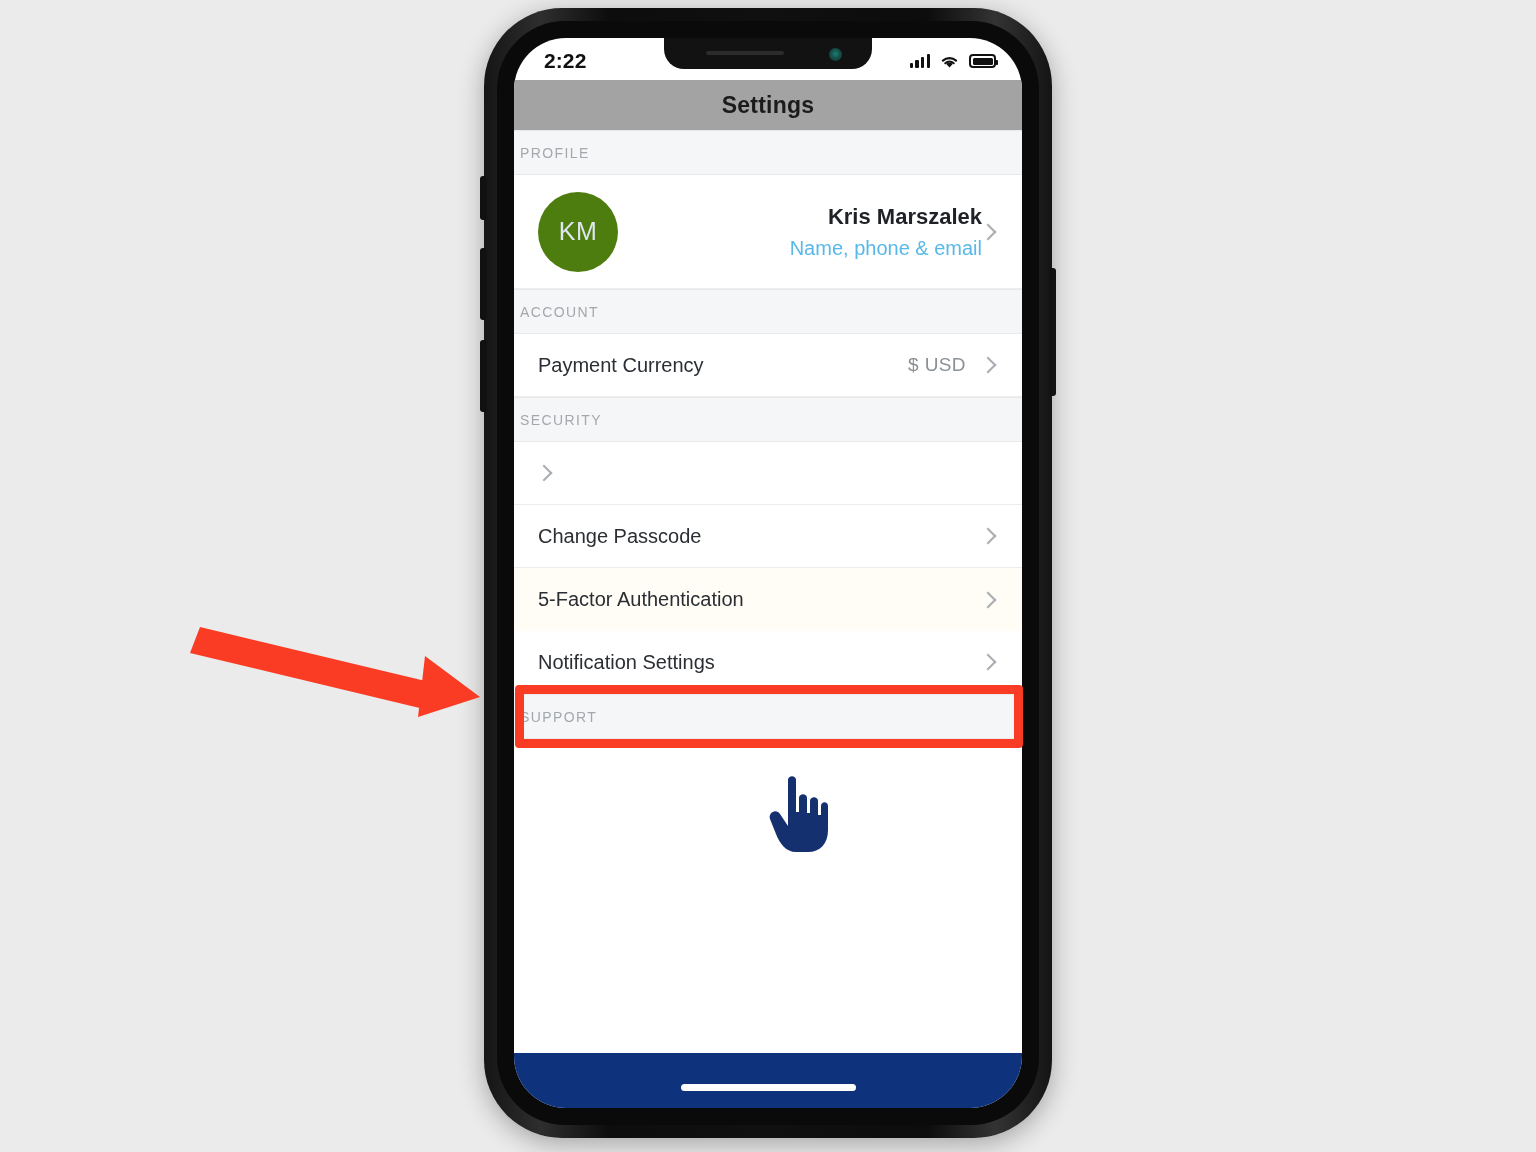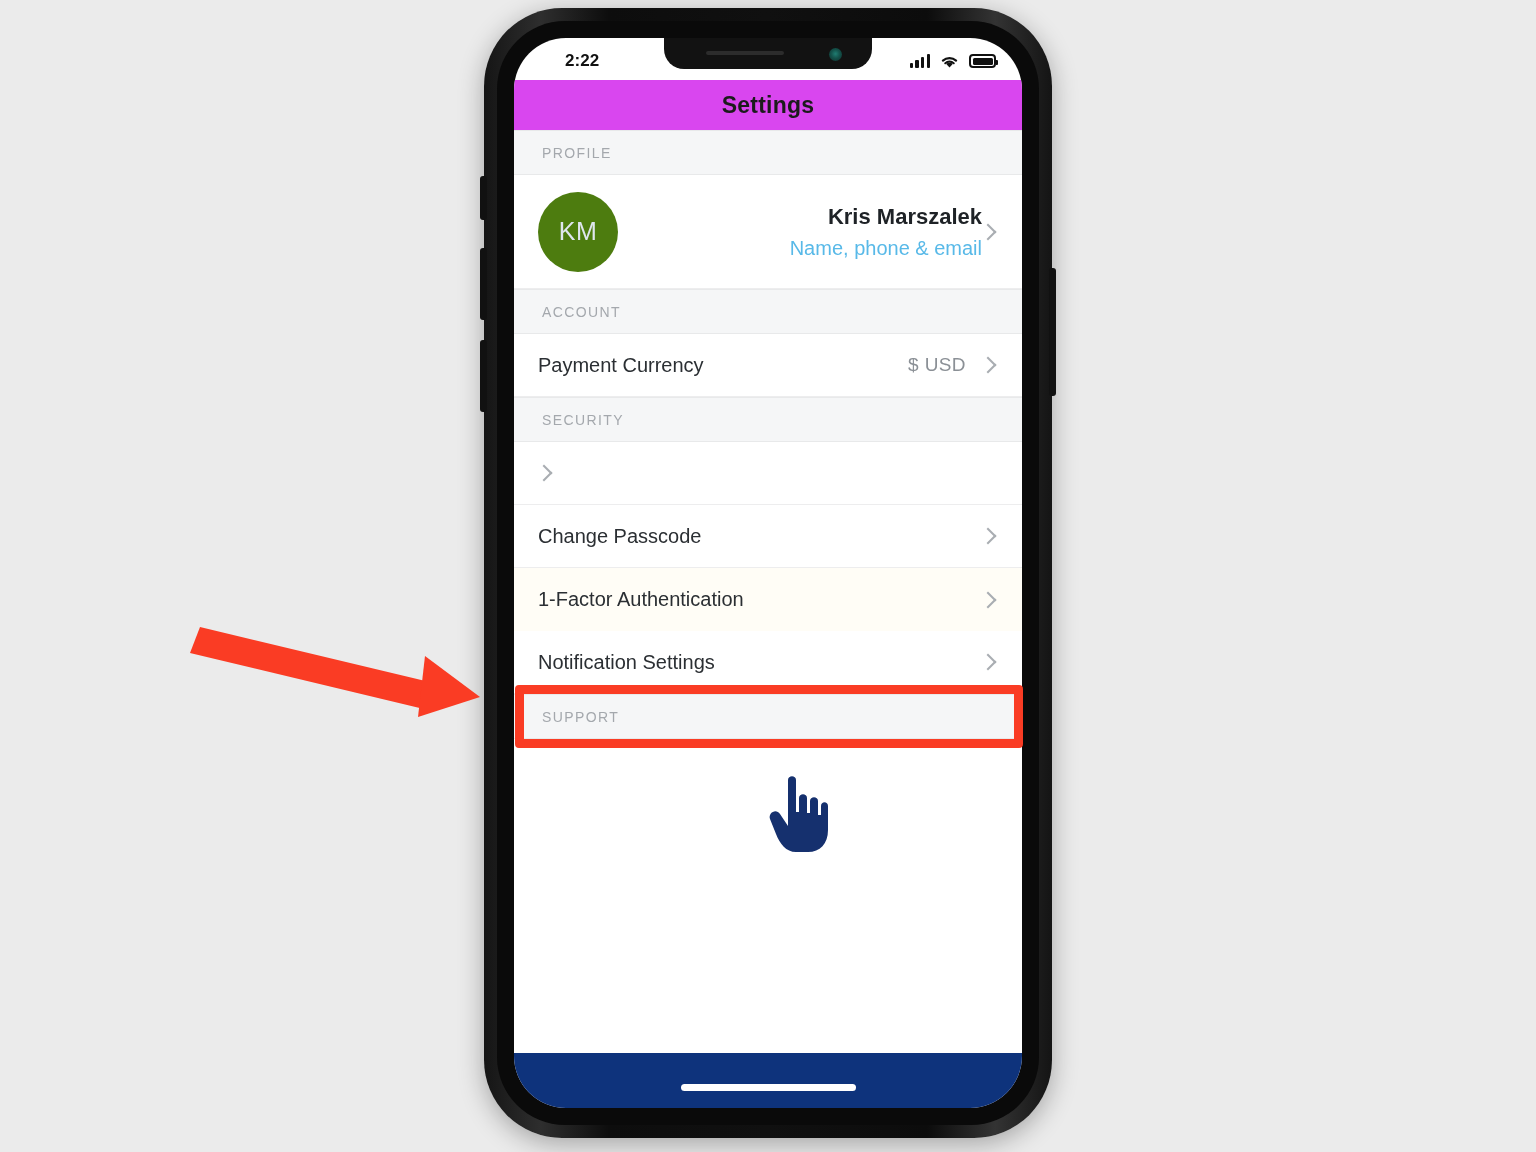--- a/index.html
+++ b/index.html
@@ -96,26 +96,25 @@
     position: relative;
     height: 42px;
     display: flex;
     align-items: center;
     justify-content: space-between;
     padding: 0 26px 0 30px;
     box-sizing: border-box;
     z-index: 25;
   }
   #status-time {
-    font-size: 17px;
+    font-size: 21px;
     font-weight: 700;
     color: #111;
     letter-spacing: 0.1px;
     margin-top: 4px;
-    margin-left: 21px;
   }
   #status-right {
     display: flex;
     align-items: center;
     gap: 9px;
     margin-top: 4px;
   }
   .sig-bars { display: flex; align-items: flex-end; gap: 2.2px; height: 14px; }
   .sig-bars i { display: block; width: 3.4px; background: #111; border-radius: 1px; }
   .sig-bars i:nth-child(1){ height: 5px; }
@@ -140,35 +139,35 @@
     border-radius: 0 1px 1px 0;
   }
   #battery-fill { width: 100%; height: 100%; background: #111; border-radius: 1.5px; }
 
   
   #nav-bar {
     height: 50px;
     display: flex;
     align-items: center;
     justify-content: center;
-    background: #d946ef;
+    background: #a3a3a3;
   }
   #page-title {
     font-size: 23px;
     font-weight: 700;
     color: #1b1b1b;
     letter-spacing: 0.2px;
   }
 
   
   .section-header {
     background: #f5f6f7;
     border-top: 1px solid #e8e9ea;
     border-bottom: 1px solid #e8e9ea;
-    padding: 14px 24px 13px 28px;
+    padding: 14px 24px 13px 6px;
     font-size: 14px;
     letter-spacing: 1.4px;
     color: #a4a8ad;
     font-weight: 400;
   }
   .row {
     background: #fff;
     min-height: 63px;
     display: flex;
     align-items: center;
@@ -360,21 +359,21 @@
   <div class="row">
     <div class="chev"></div>
   </div>
 
   <div class="row">
     <div class="row-label">Change Passcode</div>
     <div class="chev"></div>
   </div>
 
   <div class="row" id="row-2fa">
-    <div class="row-label">1-Factor Authentication</div>
+    <div class="row-label">5-Factor Authentication</div>
     <div class="chev"></div>
   </div>
 
 
   <div class="row">
     <div class="row-label">Notification Settings</div>
     <div class="chev"></div>
   </div>
 
   <div class="section-header">SUPPORT</div>

